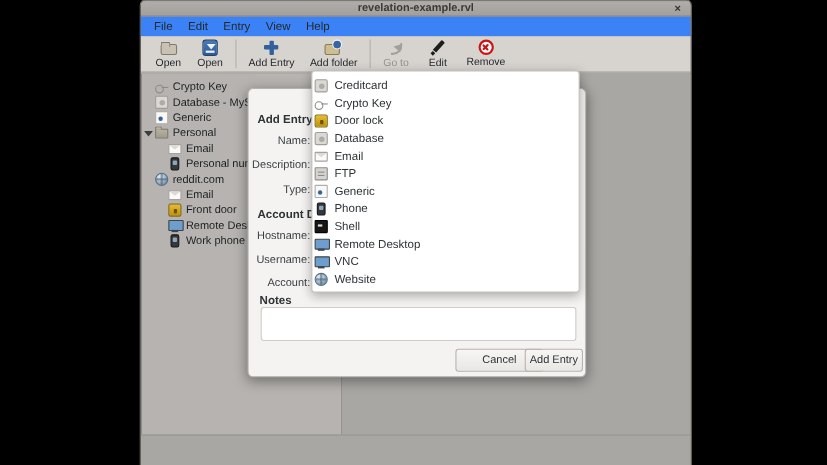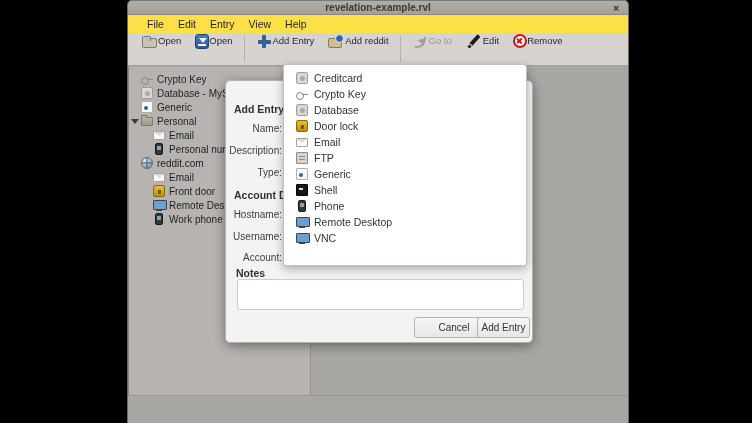--- a/index.html
+++ b/index.html
@@ -9,25 +9,25 @@
 
   
   .window { position:absolute; left:128px; top:0; width:500px; height:423px;
     background:#a9a7a4; border-radius:5px 5px 0 0; outline:1px solid #6e6b68; overflow:hidden; }
   .titlebar { position:relative; height:15px; background:linear-gradient(#b0adaa,#a29f9c);
     border-top:1px solid #7b7875; border-bottom:1px solid #8b8884;
     display:flex; align-items:center; justify-content:center; }
   .titlebar .title { font-size:10px; font-weight:bold; color:#3b3936; }
   .close-btn { position:absolute; right:9px; top:1px; font-size:10px; font-weight:bold;
     color:#34322f; cursor:default; line-height:13px; }
-  .menubar { height:18px; background:#fde047; display:flex; align-items:center; padding-left:12px; }
+  .menubar { height:18px; background:#3b82f6; display:flex; align-items:center; padding-left:5px; }
   .menu-item { font-size:10.5px; color:#24282b; padding:2px 7px; }
   .toolbar { height:33px; background:#d7d4d0; border-bottom:1px solid #a29e99;
     display:flex; align-items:stretch; padding-left:6px; }
-  .tbtn { display:flex; justify-content:center;
+  .tbtn { display:flex; flex-direction:column; align-items:center; justify-content:center;
     padding:1px 7px; min-width:38px; }
   .tbtn .tlabel { font-size:9.5px; color:#24282b; margin-top:1px; }
   .tbtn .tlabel.dim { color:#96938e; }
   .tsep { width:1px; background:#b3afaa; margin:3px 4px; }
 
   
   .tic { position:relative; width:17px; height:15px; display:block; }
   .tic-open::before { content:""; position:absolute; left:1px; top:4px; right:1px; bottom:1px;
     background:#c9c2b3; border:1px solid #7f7a72; border-radius:2px; }
   .tic-open::after { content:""; position:absolute; left:1px; top:2px; width:7px; height:4px;
@@ -128,21 +128,21 @@
   .dbtn { position:absolute; top:236px; height:21px; border:1px solid #b8b3ac; border-radius:3px;
     background:linear-gradient(#f7f6f5,#e9e7e4); font-size:10px; color:#2e3436;
     display:flex; align-items:center; justify-content:center; }
   .dbtn-cancel { left:188px; width:80px; }
   .dbtn-submit { left:251px; width:53px; }
 
   
   .popup { position:absolute; left:283px; top:64px; width:244px; height:202px;
     background:#fff; border:1px solid #c3c0bb; border-radius:3px;
     box-shadow:0 3px 10px rgba(0,0,0,.3); z-index:9; padding:5px 0; }
-  .prow { display:flex; align-items:center; height:16px; padding-left:12px; gap:6px;
+  .prow { display:flex; align-items:center; height:16px; padding-left:2px; gap:6px;
     font-size:10.5px; color:#2e3436; }
 </style>
 </head>
 <body>
 
 <div id="stage">
   <div class="window">
 
     <div class="titlebar">
       <span class="title">revelation-example.rvl</span>
@@ -166,21 +166,21 @@
         <span class="tic tic-save"></span>
         <span class="tlabel">Open</span>
       </div>
       <div class="tsep"></div>
       <div class="tbtn">
         <span class="tic tic-add"></span>
         <span class="tlabel">Add Entry</span>
       </div>
       <div class="tbtn">
         <span class="tic tic-addfolder"></span>
-        <span class="tlabel">Add reddit</span>
+        <span class="tlabel">Add folder</span>
       </div>
       <div class="tsep"></div>
       <div class="tbtn">
         <span class="tic tic-goto"></span>
         <span class="tlabel dim">Go to</span>
       </div>
       <div class="tbtn">
         <span class="tic tic-edit"></span>
         <span class="tlabel">Edit</span>
       </div>
@@ -262,49 +262,53 @@
   <div class="popup">
     <div class="prow">
       <span class="ic ic-card"></span>
       <span>Creditcard</span>
     </div>
     <div class="prow">
       <span class="ic ic-key"></span>
       <span>Crypto Key</span>
     </div>
     <div class="prow">
+      <span class="ic ic-doorlock"></span>
+      <span>Door lock</span>
+    </div>
+    <div class="prow">
       <span class="ic ic-card"></span>
       <span>Database</span>
     </div>
     <div class="prow">
-      <span class="ic ic-doorlock"></span>
-      <span>Door lock</span>
-    </div>
-    <div class="prow">
       <span class="ic ic-email"></span>
       <span>Email</span>
     </div>
     <div class="prow">
       <span class="ic ic-ftp"></span>
       <span>FTP</span>
     </div>
     <div class="prow">
       <span class="ic ic-generic"></span>
       <span>Generic</span>
     </div>
     <div class="prow">
+      <span class="ic ic-phone"></span>
+      <span>Phone</span>
+    </div>
+    <div class="prow">
       <span class="ic ic-shell"></span>
       <span>Shell</span>
     </div>
     <div class="prow">
-      <span class="ic ic-phone"></span>
-      <span>Phone</span>
-    </div>
-    <div class="prow">
       <span class="ic ic-monitor"></span>
       <span>Remote Desktop</span>
     </div>
     <div class="prow">
       <span class="ic ic-monitor"></span>
       <span>VNC</span>
     </div>
+    <div class="prow">
+      <span class="ic ic-globe"></span>
+      <span>Website</span>
+    </div>
   </div>
 </div>
 
 </body></html>

